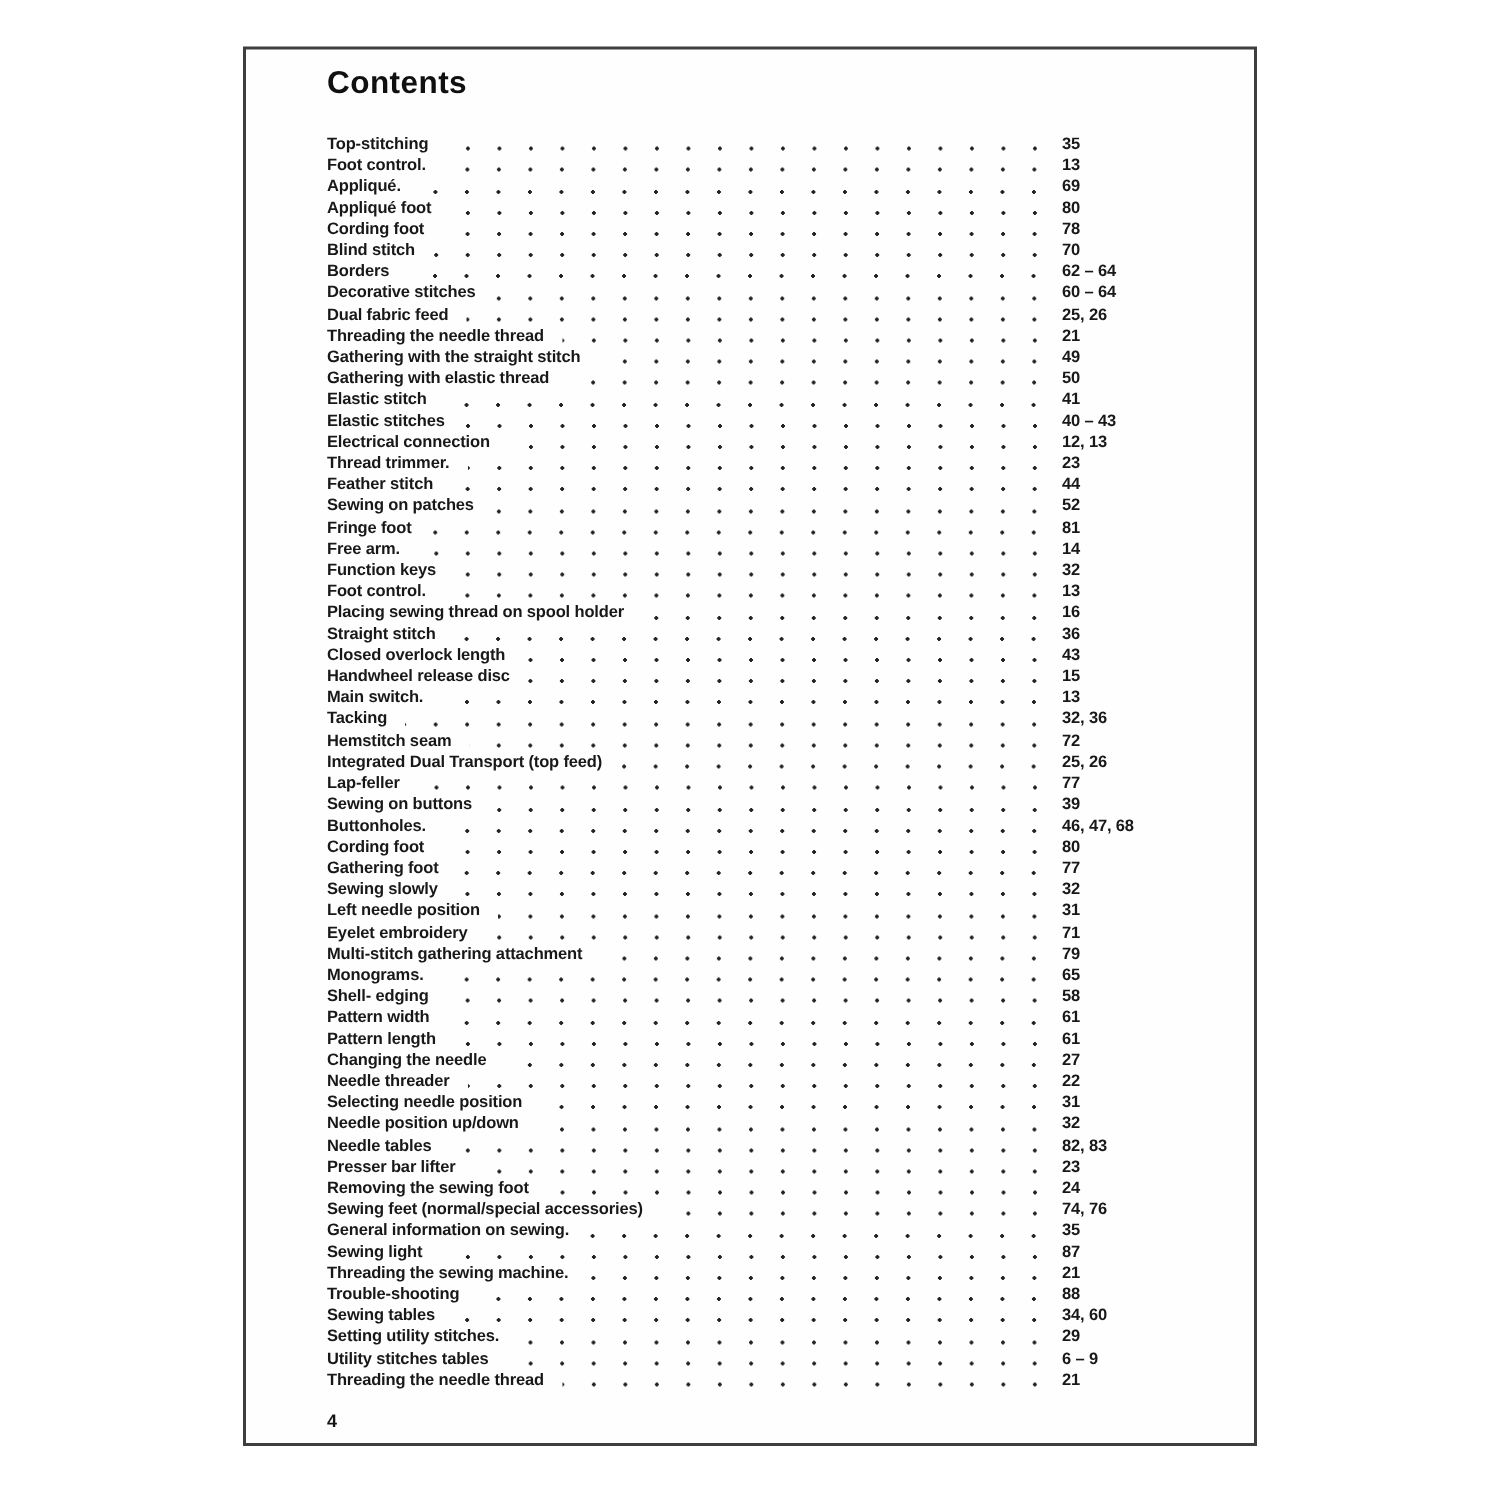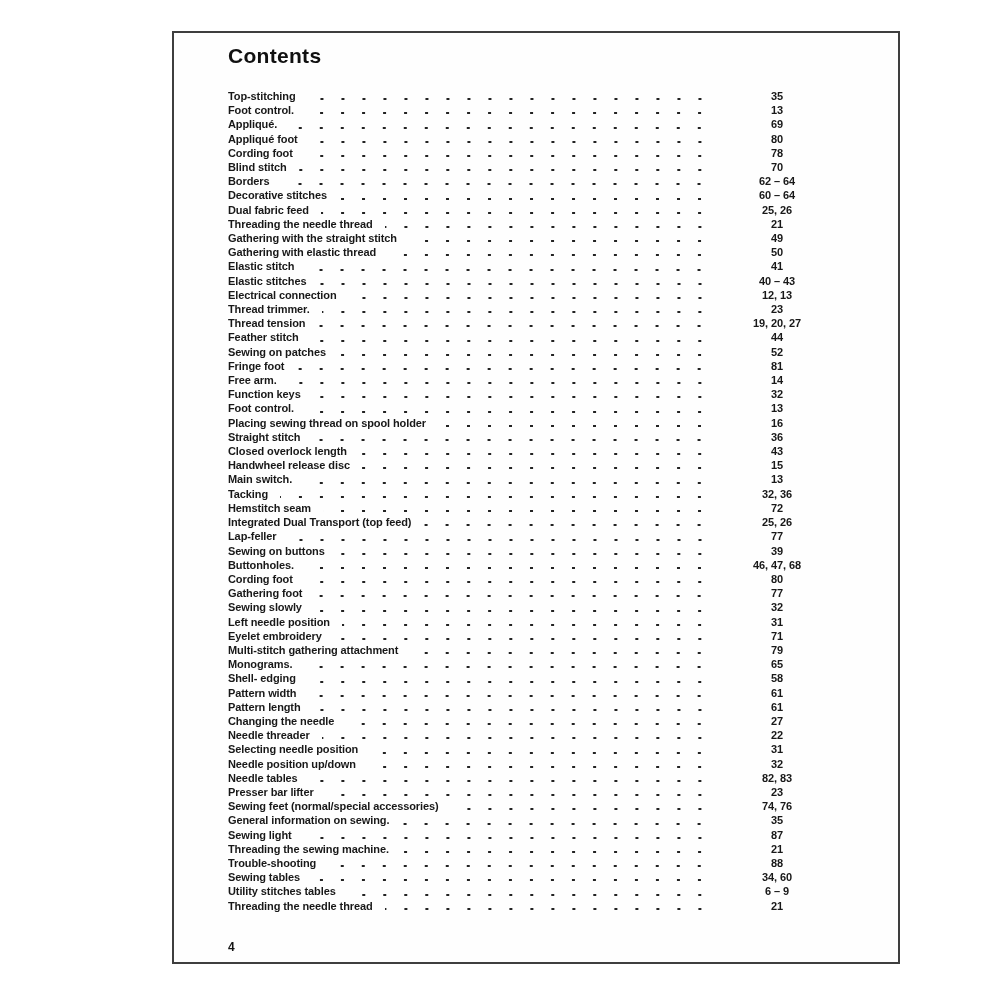--- a/index.html
+++ b/index.html
@@ -5,23 +5,23 @@
   html, body {
     margin: 0;
     padding: 0;
     width: 1000px;
     height: 1000px;
     background: #ffffff;
     font-family: "Liberation Sans", sans-serif;
   }
   .scan-page {
     position: absolute;
-    left: 172px;
+    left: 162px;
     top: 31px;
-    width: 728px;
+    width: 676px;
     height: 933px;
     box-sizing: border-box;
     border: 2px solid #3e3e3e;
     background: #fefefe;
   }
   .title {
     position: absolute;
     left: 54px;
     top: 11px;
     font-size: 21px;
@@ -52,21 +52,20 @@
     height: 4px;
     margin: 0 8px 2px 12px;
     background-image: radial-gradient(circle 1.2px at 50% 50%, #232323 98%, transparent 100%);
     background-size: 21px 4px;
     background-repeat: repeat-x;
     background-position: 100% 50%;
   }
   .toc-pages {
     flex: 0 0 118px;
     white-space: nowrap;
-    text-align: center;
   }
   .page-number {
     position: absolute;
     left: 54px;
     bottom: 8px;
     font-size: 12px;
     font-weight: 700;
     color: #141414;
   }
 </style>
@@ -166,25 +165,20 @@
     <span class="leader"></span>
     <span class="toc-pages">12, 13</span>
   </div>
 
   <div class="toc-row">
     <span class="toc-label">Thread trimmer.</span>
     <span class="leader"></span>
     <span class="toc-pages">23</span>
   </div>
 
-  <div class="toc-row">
-    <span class="toc-label">Thread tension</span>
-    <span class="leader"></span>
-    <span class="toc-pages">19, 20, 27</span>
-  </div>
 
   <div class="toc-row">
     <span class="toc-label">Feather stitch</span>
     <span class="leader"></span>
     <span class="toc-pages">44</span>
   </div>
 
   <div class="toc-row">
     <span class="toc-label">Sewing on patches</span>
     <span class="leader"></span>
@@ -370,20 +364,25 @@
     <span class="leader"></span>
     <span class="toc-pages">82, 83</span>
   </div>
 
   <div class="toc-row">
     <span class="toc-label">Presser bar lifter</span>
     <span class="leader"></span>
     <span class="toc-pages">23</span>
   </div>
 
+  <div class="toc-row">
+    <span class="toc-label">Removing the sewing foot</span>
+    <span class="leader"></span>
+    <span class="toc-pages">24</span>
+  </div>
 
   <div class="toc-row">
     <span class="toc-label">Sewing feet (normal/special accessories)</span>
     <span class="leader"></span>
     <span class="toc-pages">74, 76</span>
   </div>
 
   <div class="toc-row">
     <span class="toc-label">General information on sewing.</span>
     <span class="leader"></span>
@@ -407,20 +406,25 @@
     <span class="leader"></span>
     <span class="toc-pages">88</span>
   </div>
 
   <div class="toc-row">
     <span class="toc-label">Sewing tables</span>
     <span class="leader"></span>
     <span class="toc-pages">34, 60</span>
   </div>
 
+  <div class="toc-row">
+    <span class="toc-label">Setting utility stitches.</span>
+    <span class="leader"></span>
+    <span class="toc-pages">29</span>
+  </div>
 
   <div class="toc-row">
     <span class="toc-label">Utility stitches tables</span>
     <span class="leader"></span>
     <span class="toc-pages">6 – 9</span>
   </div>
 
   <div class="toc-row">
     <span class="toc-label">Threading the needle thread</span>
     <span class="leader"></span>

